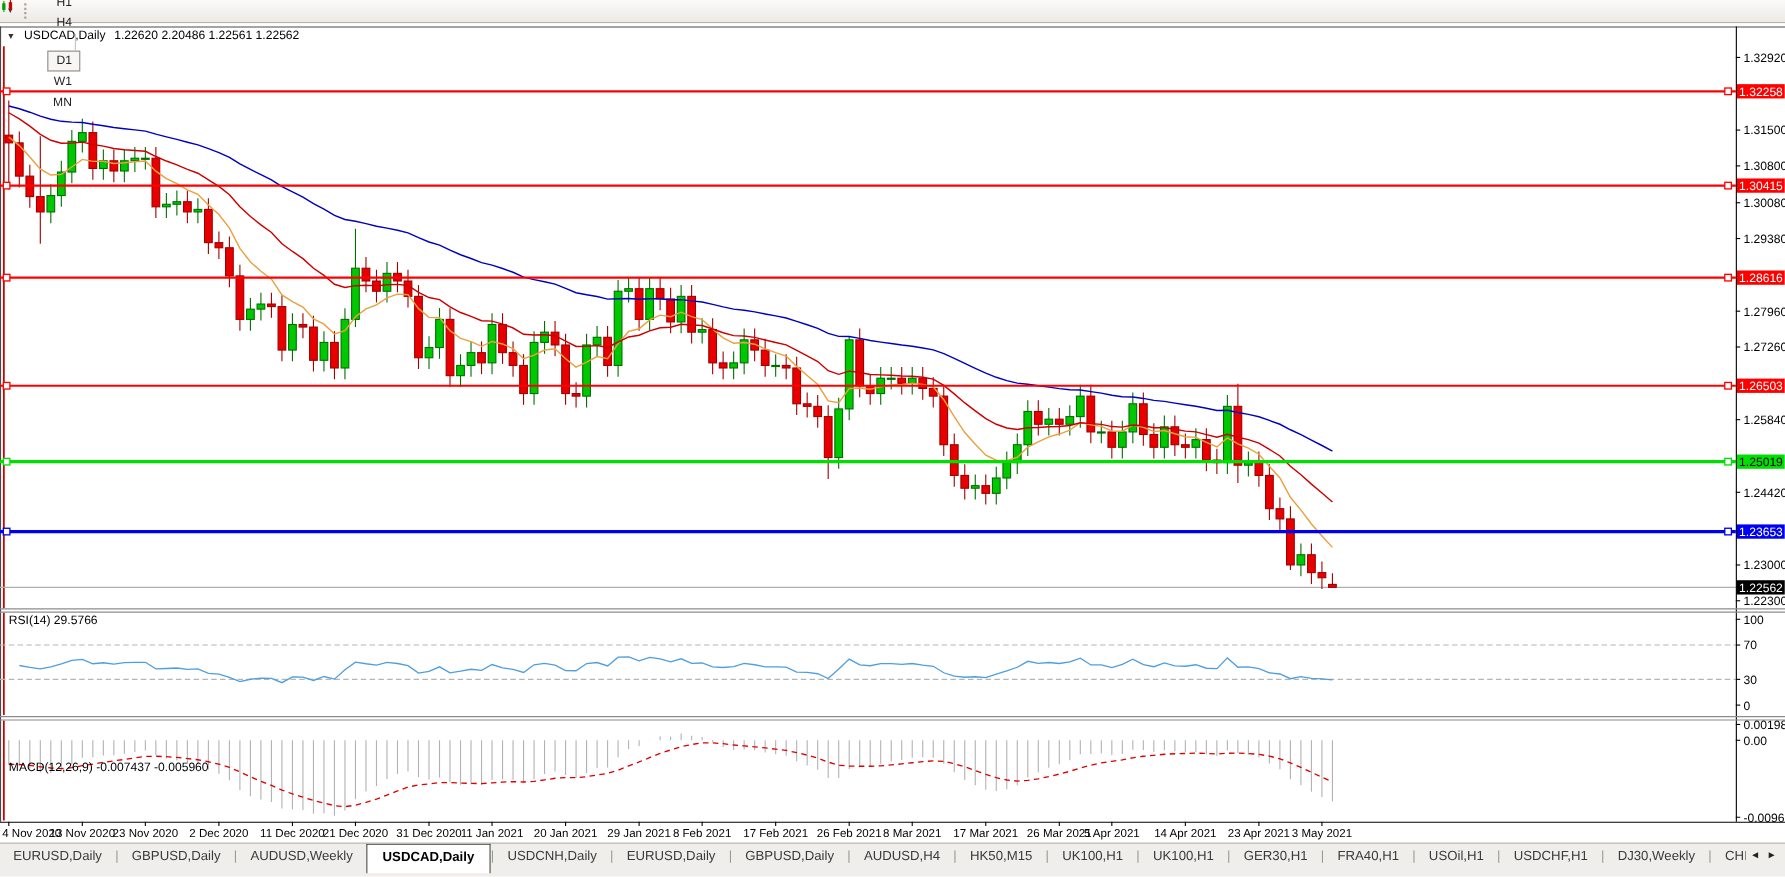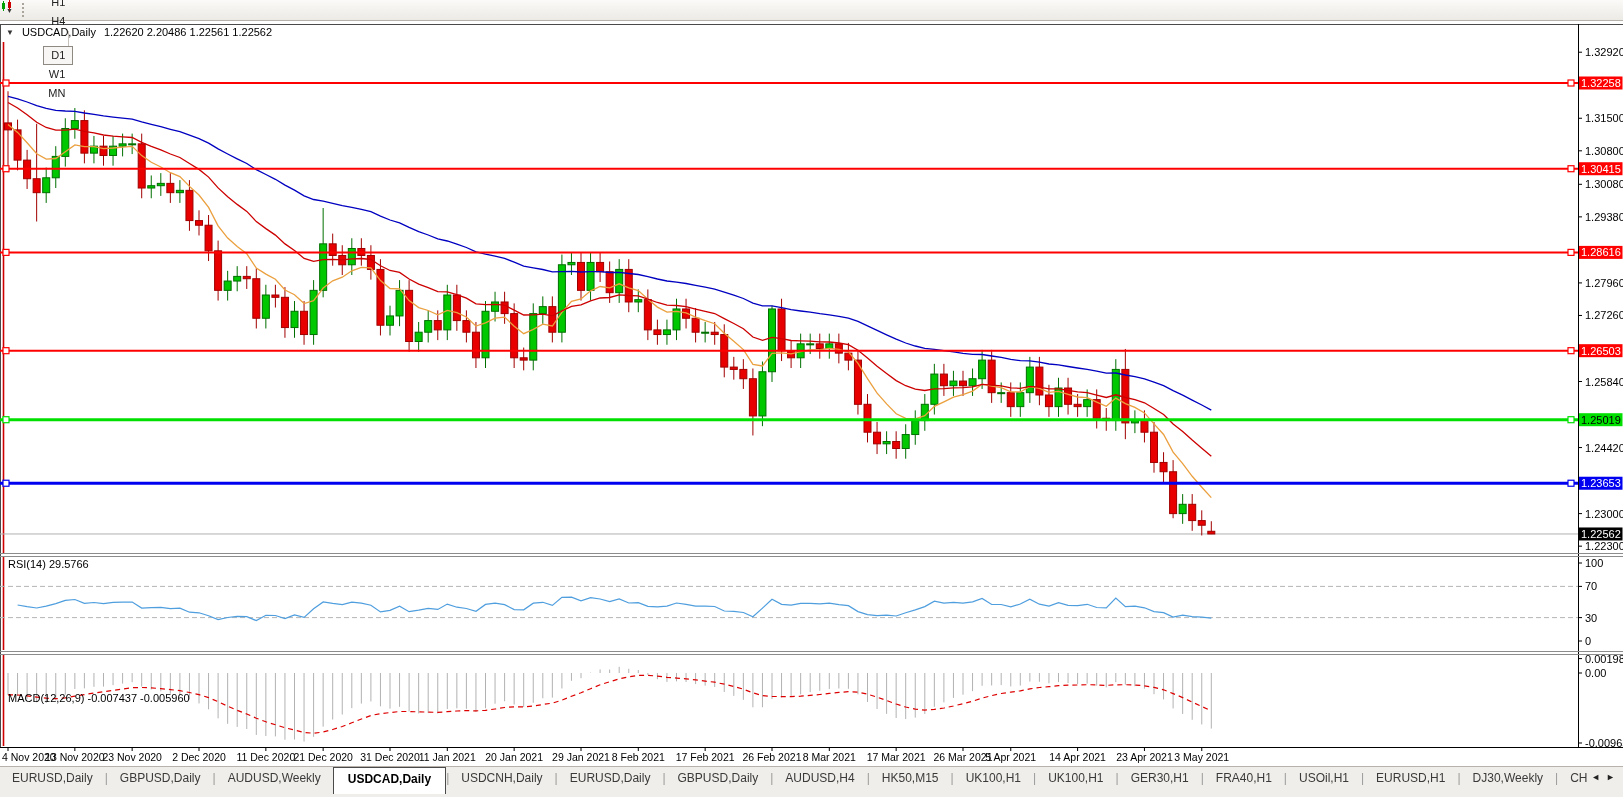--- a/index.html
+++ b/index.html
@@ -606,21 +606,21 @@
         <span class="tab">UK100,H1</span>
         <span class="tabsep">|</span>
         <span class="tab">UK100,H1</span>
         <span class="tabsep">|</span>
         <span class="tab">GER30,H1</span>
         <span class="tabsep">|</span>
         <span class="tab">FRA40,H1</span>
         <span class="tabsep">|</span>
         <span class="tab">USOil,H1</span>
         <span class="tabsep">|</span>
-        <span class="tab">EURUSD,H1</span>
+        <span class="tab">USDCHF,H1</span>
         <span class="tabsep">|</span>
         <span class="tab">DJ30,Weekly</span>
         <span class="tabsep">|</span>
         <span class="tab">CHINA300,H1</span>
       </div>
   <div class="tab-arrows">
     <span class="tab-arrow">◄</span>
     <span class="tab-arrow">►</span>
   </div>
 </div>

